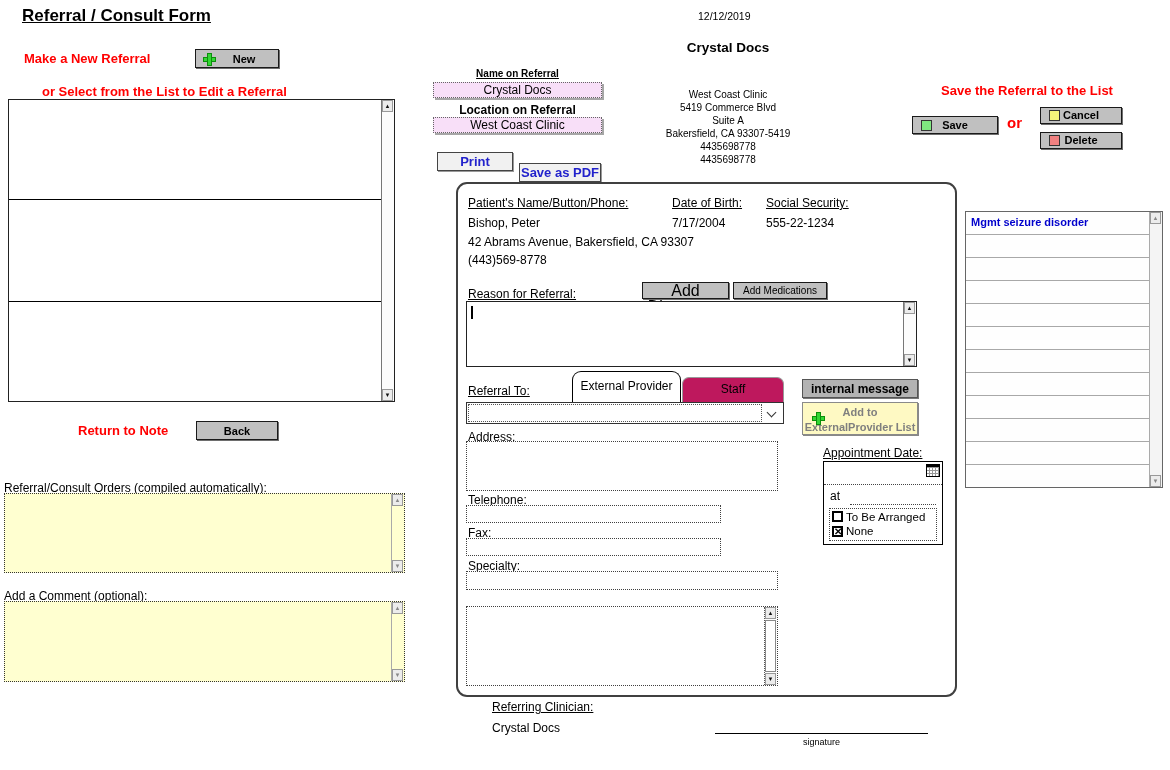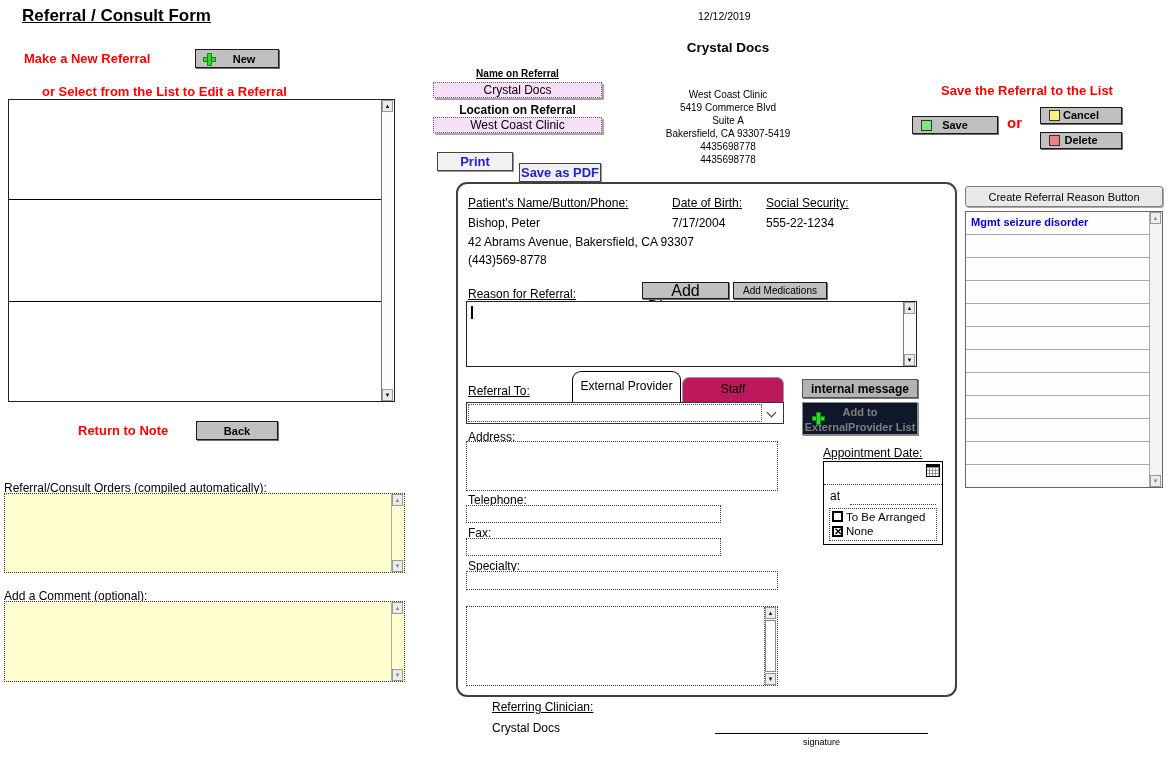--- a/index.html
+++ b/index.html
@@ -124,22 +124,20 @@
   <div class="abs red" style="left:1007px;top:114px;font-size:15px;">or</div>
   <div class="btn" style="left:1040px;top:107px;width:82px;height:17px;line-height:15px;">
     <span class="chip" style="background:#F5F57A;top:2px;"></span>
     <span>Cancel</span>
   </div>
   <div class="btn" style="left:1040px;top:132px;width:82px;height:17px;line-height:15px;">
     <span class="chip" style="background:#F08080;top:2px;"></span>
     <span>Delete</span>
   </div>
 
-  <div class="abs" style="left:965px;top:186px;width:198px;height:21px;background:#E8E8E8;border:1px solid #808080;
-       border-radius:3px;box-shadow:1px 1px 0 #AAA;text-align:center;font-size:11px;line-height:20px;box-sizing:border-box;">Create Referral Reason Button</div>
   <div class="abs" style="left:965px;top:211px;width:198px;height:277px;border:1px solid #666;background:#FFF;box-sizing:border-box;overflow:hidden;">
     <div style="margin-right:13px;">
       <div class="row">
         <div class="txt">Mgmt seizure disorder</div>
       </div>
       <div class="row"></div>
       <div class="row"></div>
       <div class="row"></div>
       <div class="row"></div>
       <div class="row"></div>
@@ -187,21 +185,21 @@
   <div class="abs" style="left:466px;top:402px;width:318px;height:22px;border:1px solid #333;background:#FFF;box-sizing:border-box;">
     <div style="position:absolute;inset:1px;border:1px dotted #555;">
       <span style="font-size:12px;padding-left:4px;"></span>
     </div>
     <div class="chev"></div>
   </div>
 
   <div class="abs" style="left:802px;top:379px;width:116px;height:19px;background:#B3B3B3;border:1px solid #555;
        box-shadow:1px 1px 0 #777;font-size:12px;font-weight:bold;text-align:center;line-height:18px;box-sizing:border-box;">internal message</div>
 
-  <div class="abs" style="left:802px;top:402px;width:116px;height:33px;background:#0f172a;border:1px solid #8A8A8A;
+  <div class="abs" style="left:802px;top:402px;width:116px;height:33px;background:#fef9c3;border:1px solid #8A8A8A;
        box-shadow:1px 1px 0 #888;box-sizing:border-box;text-align:center;color:#7F7F7F;font-weight:bold;font-size:11px;line-height:15px;">
     <span class="plus" style="left:9px;top:9px;"></span>
     <div style="padding-top:2px;">Add to</div>
     <div>ExternalProvider List</div>
   </div>
 
   <div class="abs lbl u" style="left:468px;top:430px;">Address:</div>
   <div class="dot" style="left:466px;top:441px;width:312px;height:50px;">
     <span style="font-size:12px;"></span>
   </div>

